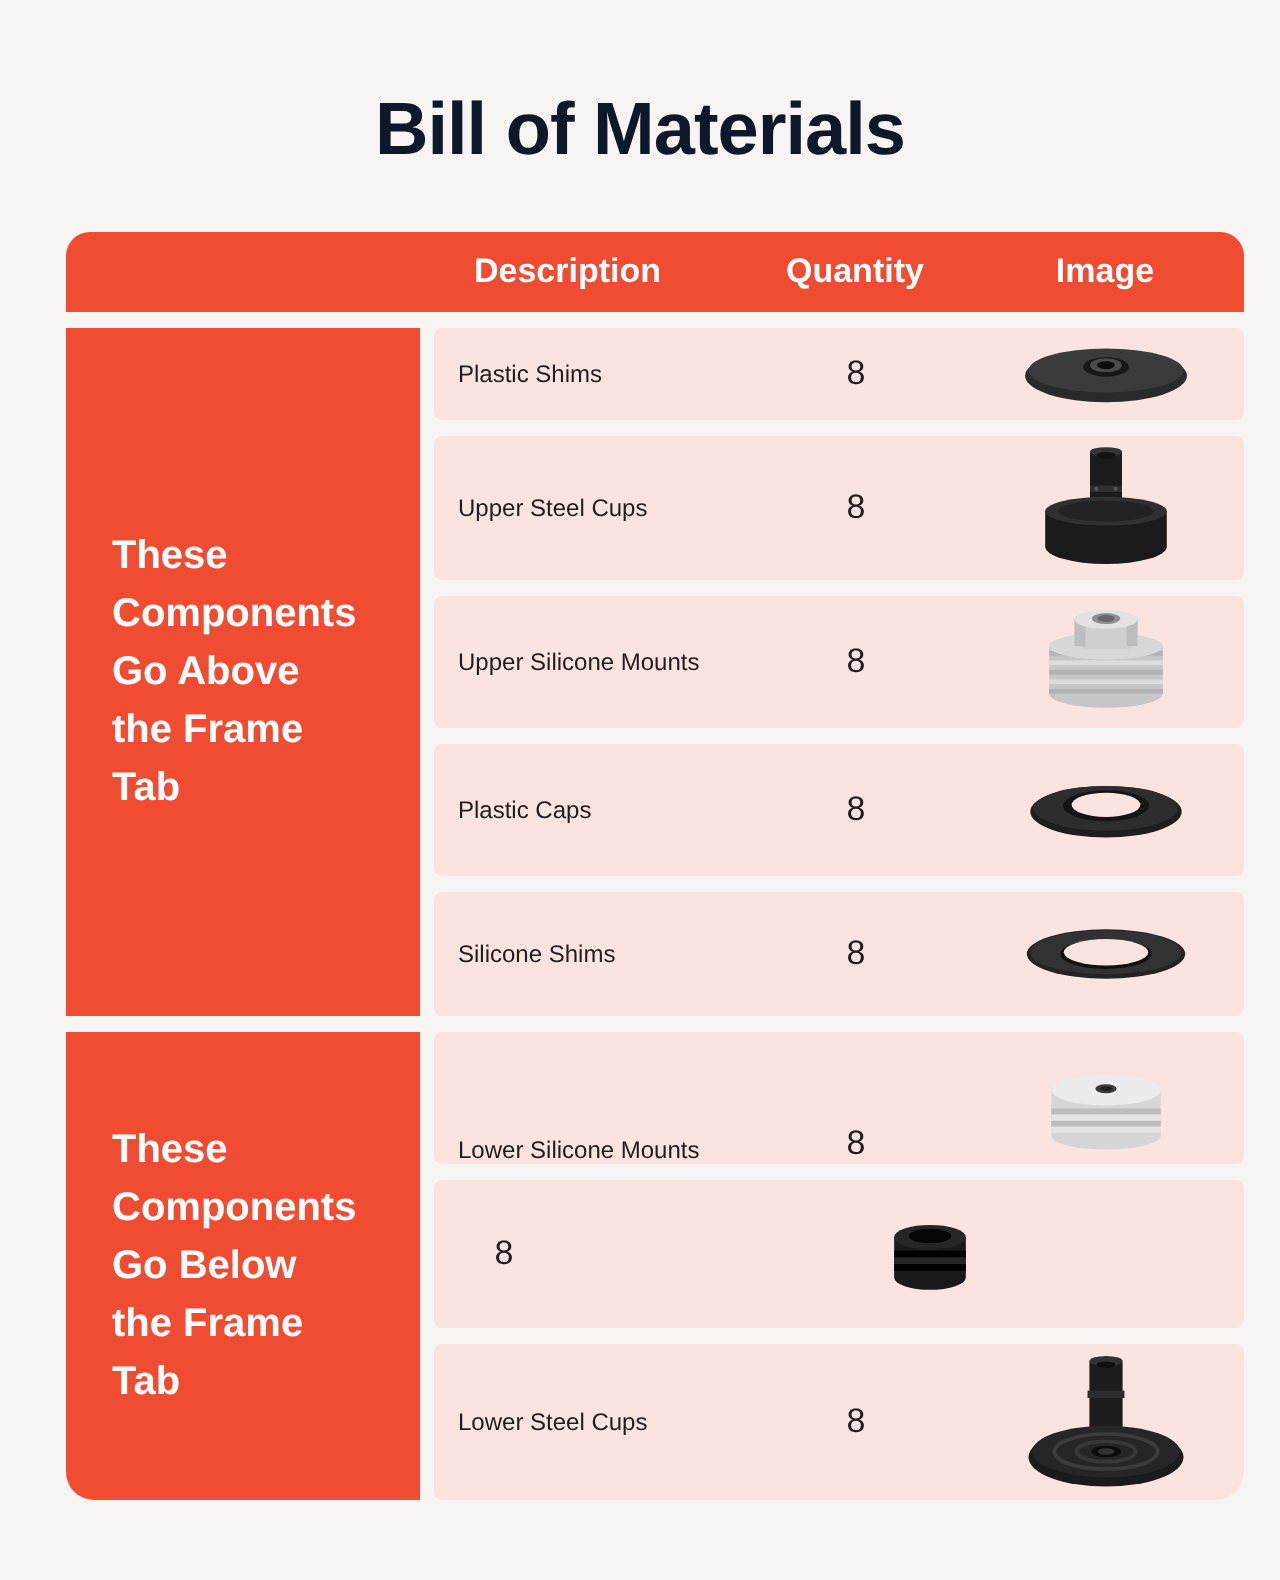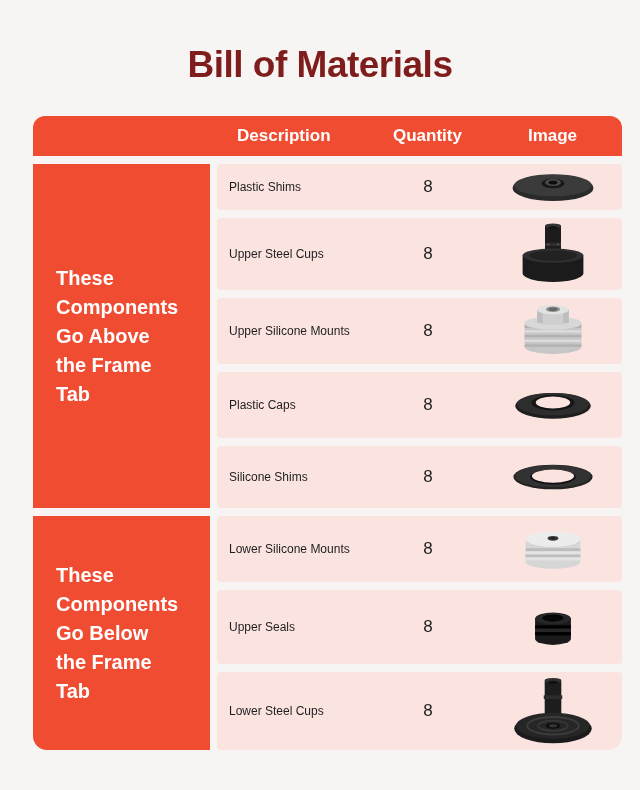--- a/index.html
+++ b/index.html
@@ -8,21 +8,21 @@
     width:640px; height:790px;
     background:#f7f5f3;
     font-family:"Liberation Sans", sans-serif;
     overflow:hidden;
   }
   .page-title {
     margin-top:44px;
     text-align:center;
     font-size:37px;
     font-weight:700;
-    color:#7f1d1d;
+    color:#0f172a;
     letter-spacing:-0.5px;
   }
   .bom {
     margin:30px 33px 0 33px;
     width:589px;
   }
   .header-bar {
     height:40px;
     background:#ef4c32;
     border-radius:12px 12px 0 0;
@@ -55,21 +55,21 @@
   .side-block.below { height:234px; border-radius:0 0 0 14px; }
 
   .rows-col { flex:1; display:flex; flex-direction:column; gap:8px; }
   .row {
     background:#fbe4e0;
     border-radius:4px;
     display:flex;
     align-items:center;
   }
   .row.r1 { height:46px; } .row.r2 { height:72px; } .row.r3 { height:66px; }
-  .row.r4 { height:66px; } .row.r5 { height:62px; } .row.r6 { height:66px; }
+  .row.r4 { height:66px; } .row.r5 { height:62px; } .row.r6 { height:66px;align-items:flex-end; }
   .row.r7 { height:74px; } .row.r8 { height:78px; border-radius:4px 4px 14px 4px; }
 
   .c-desc {
     width:176px; padding-left:12px;
     font-size:12px; color:#1e1e1e; white-space:nowrap;
   }
   .c-qty { width:70px; text-align:center; font-size:17px; color:#1e1e1e; }
   .c-img { flex:1; display:flex; justify-content:center; align-items:center; padding-left:20px; }
   .c-img svg { display:block; }
 </style>
@@ -198,21 +198,20 @@
             <rect x="14" y="34" width="72" height="4" fill="#e4e4e4"></rect>
             <rect x="14" y="42" width="72" height="4" fill="#e4e4e4"></rect>
             <ellipse cx="50" cy="18" rx="36" ry="10" fill="#ececec"></ellipse>
             <ellipse cx="50" cy="17" rx="7" ry="3" fill="#3c3c3c"></ellipse>
             <ellipse cx="50" cy="17" rx="4" ry="1.7" fill="#222222"></ellipse>
           </svg>
         </div>
       </div>
 
       <div class="row r7">
-        <div class="c-desc">Upper Seals</div>
         <div class="c-qty">8</div>
         <div class="c-img">
           <svg width="56" height="46" viewBox="0 0 100 82">
             <path d="M18 26 L18 62 A32 11 0 0 0 82 62 L82 26 Z" fill="#1a1a1a"></path>
             <rect x="18" y="38" width="64" height="6" fill="#000000"></rect>
             <rect x="18" y="50" width="64" height="6" fill="#000000"></rect>
             <rect x="18" y="44" width="64" height="6" fill="#262626"></rect>
             <ellipse cx="50" cy="26" rx="32" ry="11" fill="#262626"></ellipse>
             <ellipse cx="50" cy="25" rx="19" ry="6.5" fill="#050505"></ellipse>
           </svg>

